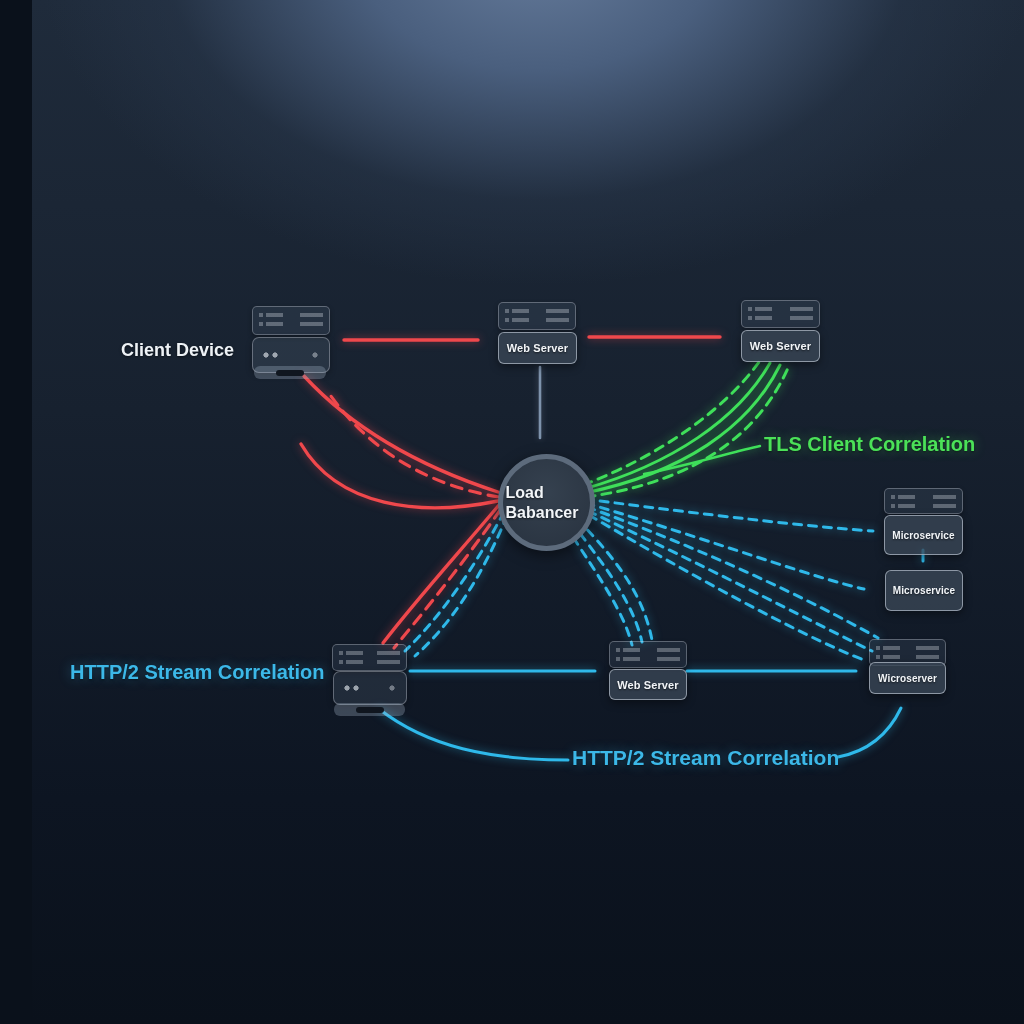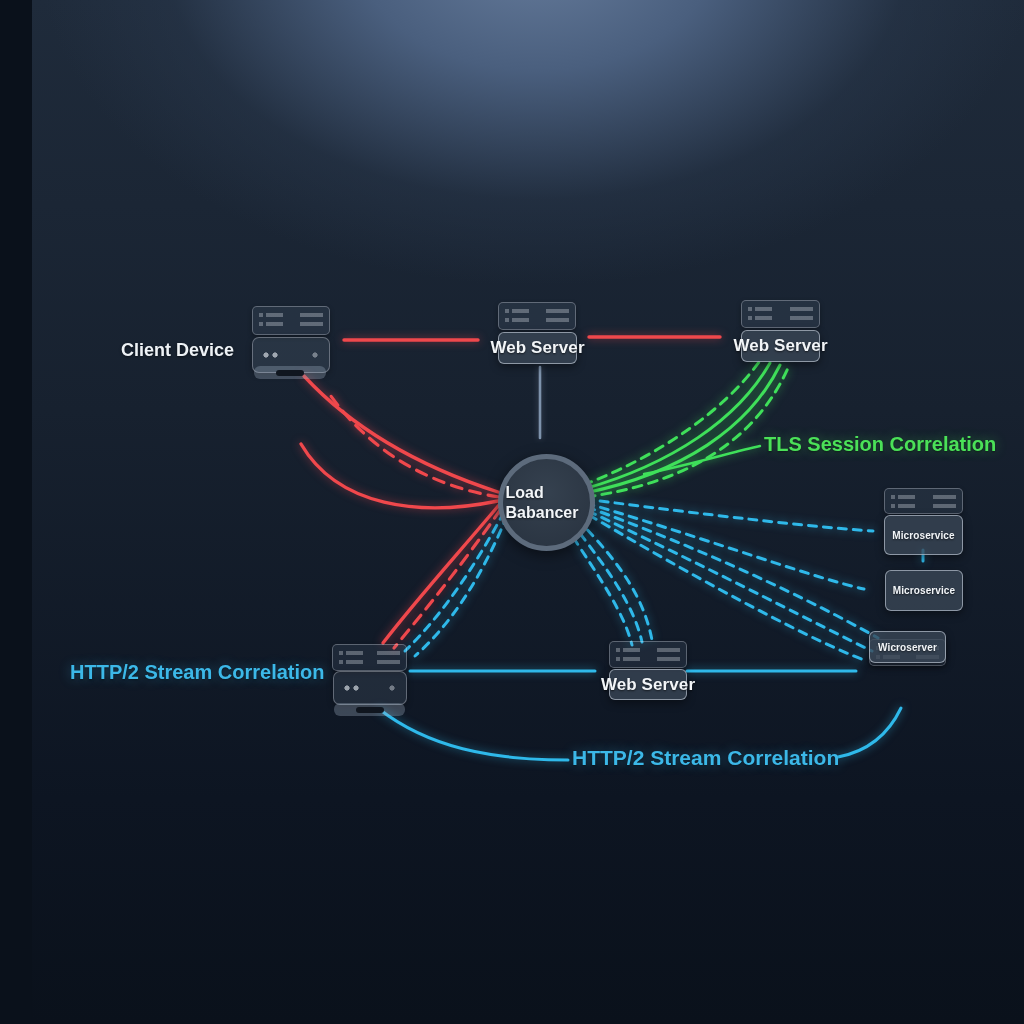--- a/index.html
+++ b/index.html
@@ -59,21 +59,21 @@
     border-radius:6px;background:rgba(170,185,205,.30);
   }
   .base-bar::after{
     content:"";position:absolute;left:50%;top:50%;transform:translate(-50%,-50%);
     width:28px;height:6px;border-radius:3px;background:#10161f;
   }
   .node-box{
     display:flex;align-items:center;justify-content:center;
     border:1.6px solid rgba(218,228,238,.55);border-radius:6px;
     background:rgba(58,70,86,.78);color:#f2f5f8;
-    font-size:17px;font-weight:600;letter-spacing:.1px;
+    font-size:11px;font-weight:600;letter-spacing:.1px;
     text-shadow:0 1px 2px rgba(0,0,0,.6);
     box-shadow:0 3px 8px rgba(0,0,0,.4);
     white-space:nowrap;
   }
   .node-box.small{font-size:10px;}
   .lb-circle{
     display:flex;align-items:center;justify-content:center;
     width:87px;height:87px;border-radius:50%;
     border:5px solid #5d6b7c;background:radial-gradient(circle at 50% 38%, #35414f 0%, #28323f 100%);
     box-shadow:0 4px 14px rgba(0,0,0,.5);
@@ -167,19 +167,19 @@
   <div class="abs node-box small" style="left:853px;top:570px;width:76px;height:39px;">Microservice</div>
 
   <div class="abs rack-icon" style="left:300px;top:644px;width:73px;height:25px;"></div>
   <div class="abs unit-box" style="left:301px;top:671px;width:72px;height:32px;"></div>
   <div class="abs base-bar" style="left:302px;top:703px;width:71px;height:13px;"></div>
 
   <div class="abs rack-icon" style="left:577px;top:641px;width:76px;height:25px;"></div>
   <div class="abs node-box" style="left:577px;top:669px;width:76px;height:29px;">Web Server</div>
 
   <div class="abs rack-icon" style="left:837px;top:639px;width:75px;height:25px;"></div>
-  <div class="abs node-box small" style="left:837px;top:631px;width:75px;height:30px;">Wicroserver</div>
+  <div class="abs node-box small" style="left:837px;top:662px;width:75px;height:30px;">Wicroserver</div>
 
-  <div class="abs float-label lbl-green" style="left:732px;top:433px;">TLS Session Correlation</div>
+  <div class="abs float-label lbl-green" style="left:732px;top:433px;">TLS Client Correlation</div>
   <div class="abs float-label lbl-cyan" style="left:38px;top:661px;">HTTP/2 Stream Correlation</div>
   <div class="abs float-label lbl-cyan" style="left:540px;top:746px;font-size:21px;">HTTP/2 Stream Correlation</div>
 
 </div>
 
 </body></html>

